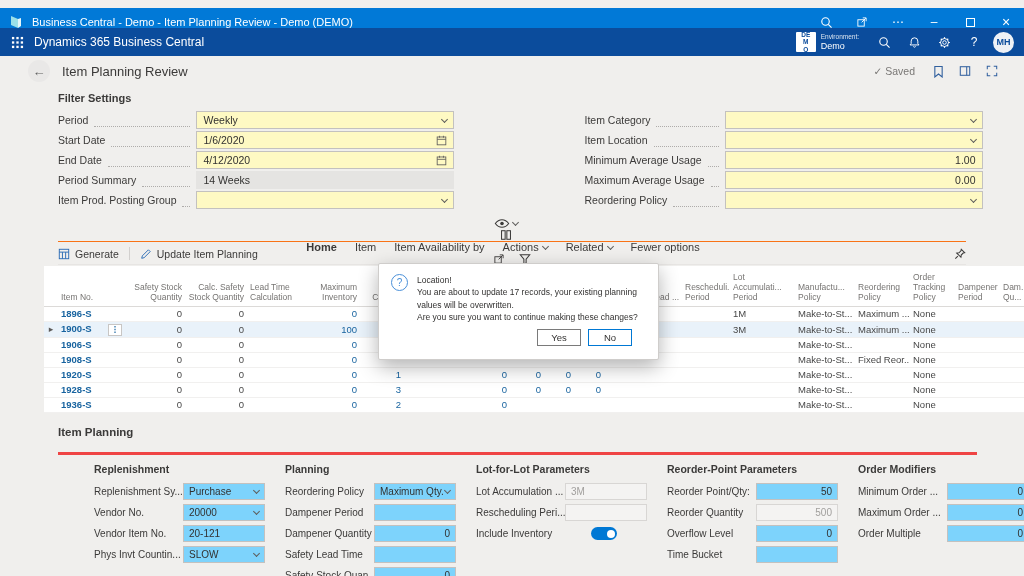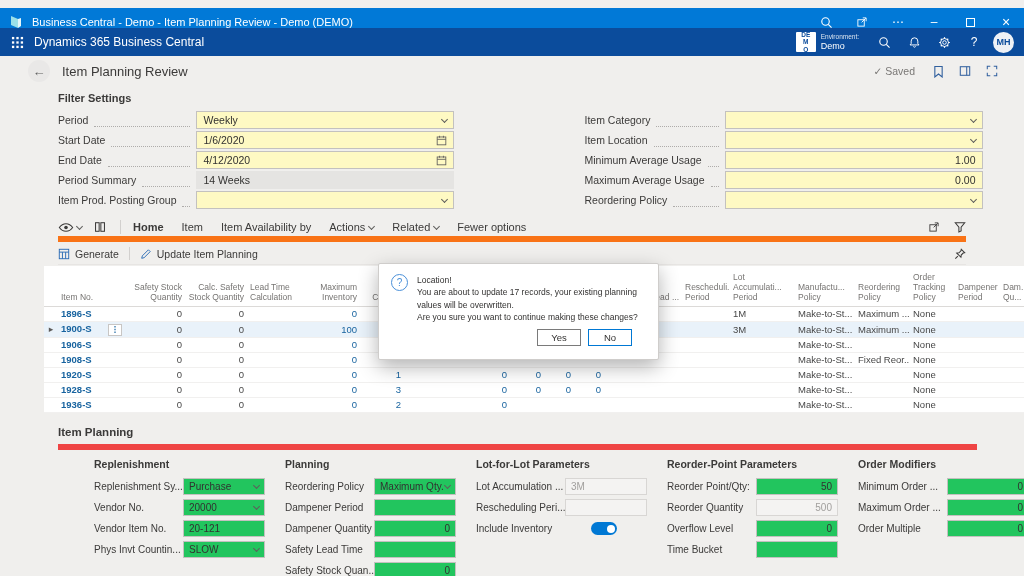--- a/index.html
+++ b/index.html
@@ -43,21 +43,21 @@
   .f-leader{flex:1;min-width:8px;margin:6px 6px 0 6px;height:7px;border-bottom:1px dotted #aeacaa;}
   .f-input{width:258px;height:18px;border:1px solid #c3c1bf;background:#fef9c3;display:flex;align-items:center;padding:0 6px;font-size:10.5px;color:#323130;flex-shrink:0;}
   .f-readonly{background:#e5e4e2;border-color:#e5e4e2;}
   .f-val{white-space:nowrap;overflow:hidden;}
   .right{margin-left:auto;}
   .chev{width:5px;height:5px;border-right:1.3px solid #5f5e5c;border-bottom:1.3px solid #5f5e5c;transform:rotate(45deg);flex-shrink:0;display:inline-block;margin-top:-2px;}
   .f-input .chev,.f-input .cal{margin-left:auto;}
   .cal{display:flex;align-items:center;}
 
   
-  .ribbon{position:absolute;top:218px;left:58px;width:908px;height:24px;display:flex;align-items:center;border-bottom:6px solid #f97316;font-size:11px;color:#3b3a39;}
+  .ribbon{position:absolute;top:218px;left:58px;width:908px;height:24px;display:flex;align-items:center;border-bottom:1px solid #f97316;font-size:11px;color:#3b3a39;flex-direction:column;}
   .rb-icon{display:flex;align-items:center;gap:3px;margin-right:12px;color:#3b3a39;}
   .rb-sep{width:1px;height:14px;background:#d2d0ce;margin:0 12px 0 2px;}
   .rb-items{display:flex;align-items:center;}
   .rb-item{margin-right:18px;display:flex;align-items:center;gap:4px;white-space:nowrap;}
   .rb-item.active{font-weight:bold;}
   .rb-right{display:flex;gap:14px;color:#3b3a39;align-items:center;}
   .cmdbar{position:absolute;top:243px;left:58px;width:908px;height:22px;display:flex;align-items:center;font-size:10.5px;color:#3b3a39;border-bottom:1px solid #e7e5e3;}
   .cmd-items{display:flex;align-items:center;}
   .cmd{display:flex;align-items:center;gap:5px;margin-right:10px;white-space:nowrap;}
   .cmd-ic{display:flex;color:#2b6cb5;}
@@ -73,27 +73,27 @@
   .grid td.ar{text-align:right;}
   .grid td.link span{color:#17639f;font-weight:bold;}
   .grid td.cblue{color:#17639f;}
   .grid tr.sel td{background:#e9f2fa;}
   .grid td.gut,.grid th.gut{padding:0;}
   .rowmark{color:#5c5b5a;font-size:9px;display:block;text-align:center;line-height:15px;}
   .cellmenu{float:right;border:1px solid #c8c6c4;background:#fff;font-size:8px;line-height:10px;padding:0 2px;color:#5f5e5c;margin-top:1px;}
 
   
   .planning{position:absolute;top:426px;left:58px;width:919px;}
-  .pl-title{font-weight:bold;font-size:11.5px;color:#3b3a39;padding-bottom:6px;border-bottom:6px solid #ef4444;}
+  .pl-title{font-weight:bold;font-size:11.5px;color:#3b3a39;padding-bottom:14px;border-bottom:3px solid #ef4444;}
   .pgroups{display:flex;gap:20px;margin-top:4px;margin-left:36px;}
   .pg{width:171px;flex-shrink:0;}
   .pg-title{font-size:10.5px;font-weight:bold;color:#3b3a39;margin:4px 0 6px;white-space:nowrap;}
   .p-row{display:flex;align-items:center;height:21px;}
   .p-label{flex:1;font-size:10px;color:#3b3a39;white-space:nowrap;overflow:hidden;}
-  .p-input{width:82px;height:17px;border:1px solid #c3c1bf;background:#22c55e;display:flex;align-items:center;padding:0 5px;font-size:10px;flex-shrink:0;color:#323130;}
+  .p-input{width:82px;height:17px;border:1px solid #c3c1bf;background:#7dd3fc;display:flex;align-items:center;padding:0 5px;font-size:10px;flex-shrink:0;color:#323130;}
   .p-input .chev{margin-left:auto;}
   .p-input.dis{background:#f4f3f2;color:#a19f9d;border-color:#d8d6d4;}
   .toggle{width:26px;height:13px;border-radius:7px;background:#0078d4;position:relative;margin-right:30px;flex-shrink:0;}
   .toggle .knob{position:absolute;right:2.5px;top:2.5px;width:8px;height:8px;border-radius:50%;background:#fff;}
 
   
   .dialog{position:absolute;left:378px;top:263px;width:281px;height:97px;background:#fff;border:1px solid #cfcdcb;border-radius:2px;box-shadow:0 7px 20px rgba(0,0,0,.3);z-index:10;padding:10px 12px 9px 12px;}
   .dlg-body{display:flex;gap:9px;}
   .q-circle{width:17px;height:17px;border-radius:50%;border:1.2px solid #4a90d9;color:#4a90d9;font-size:10px;display:flex;align-items:center;justify-content:center;flex-shrink:0;}
   .dlg-text{font-size:8.5px;color:#323130;line-height:1.45;overflow:hidden;}

